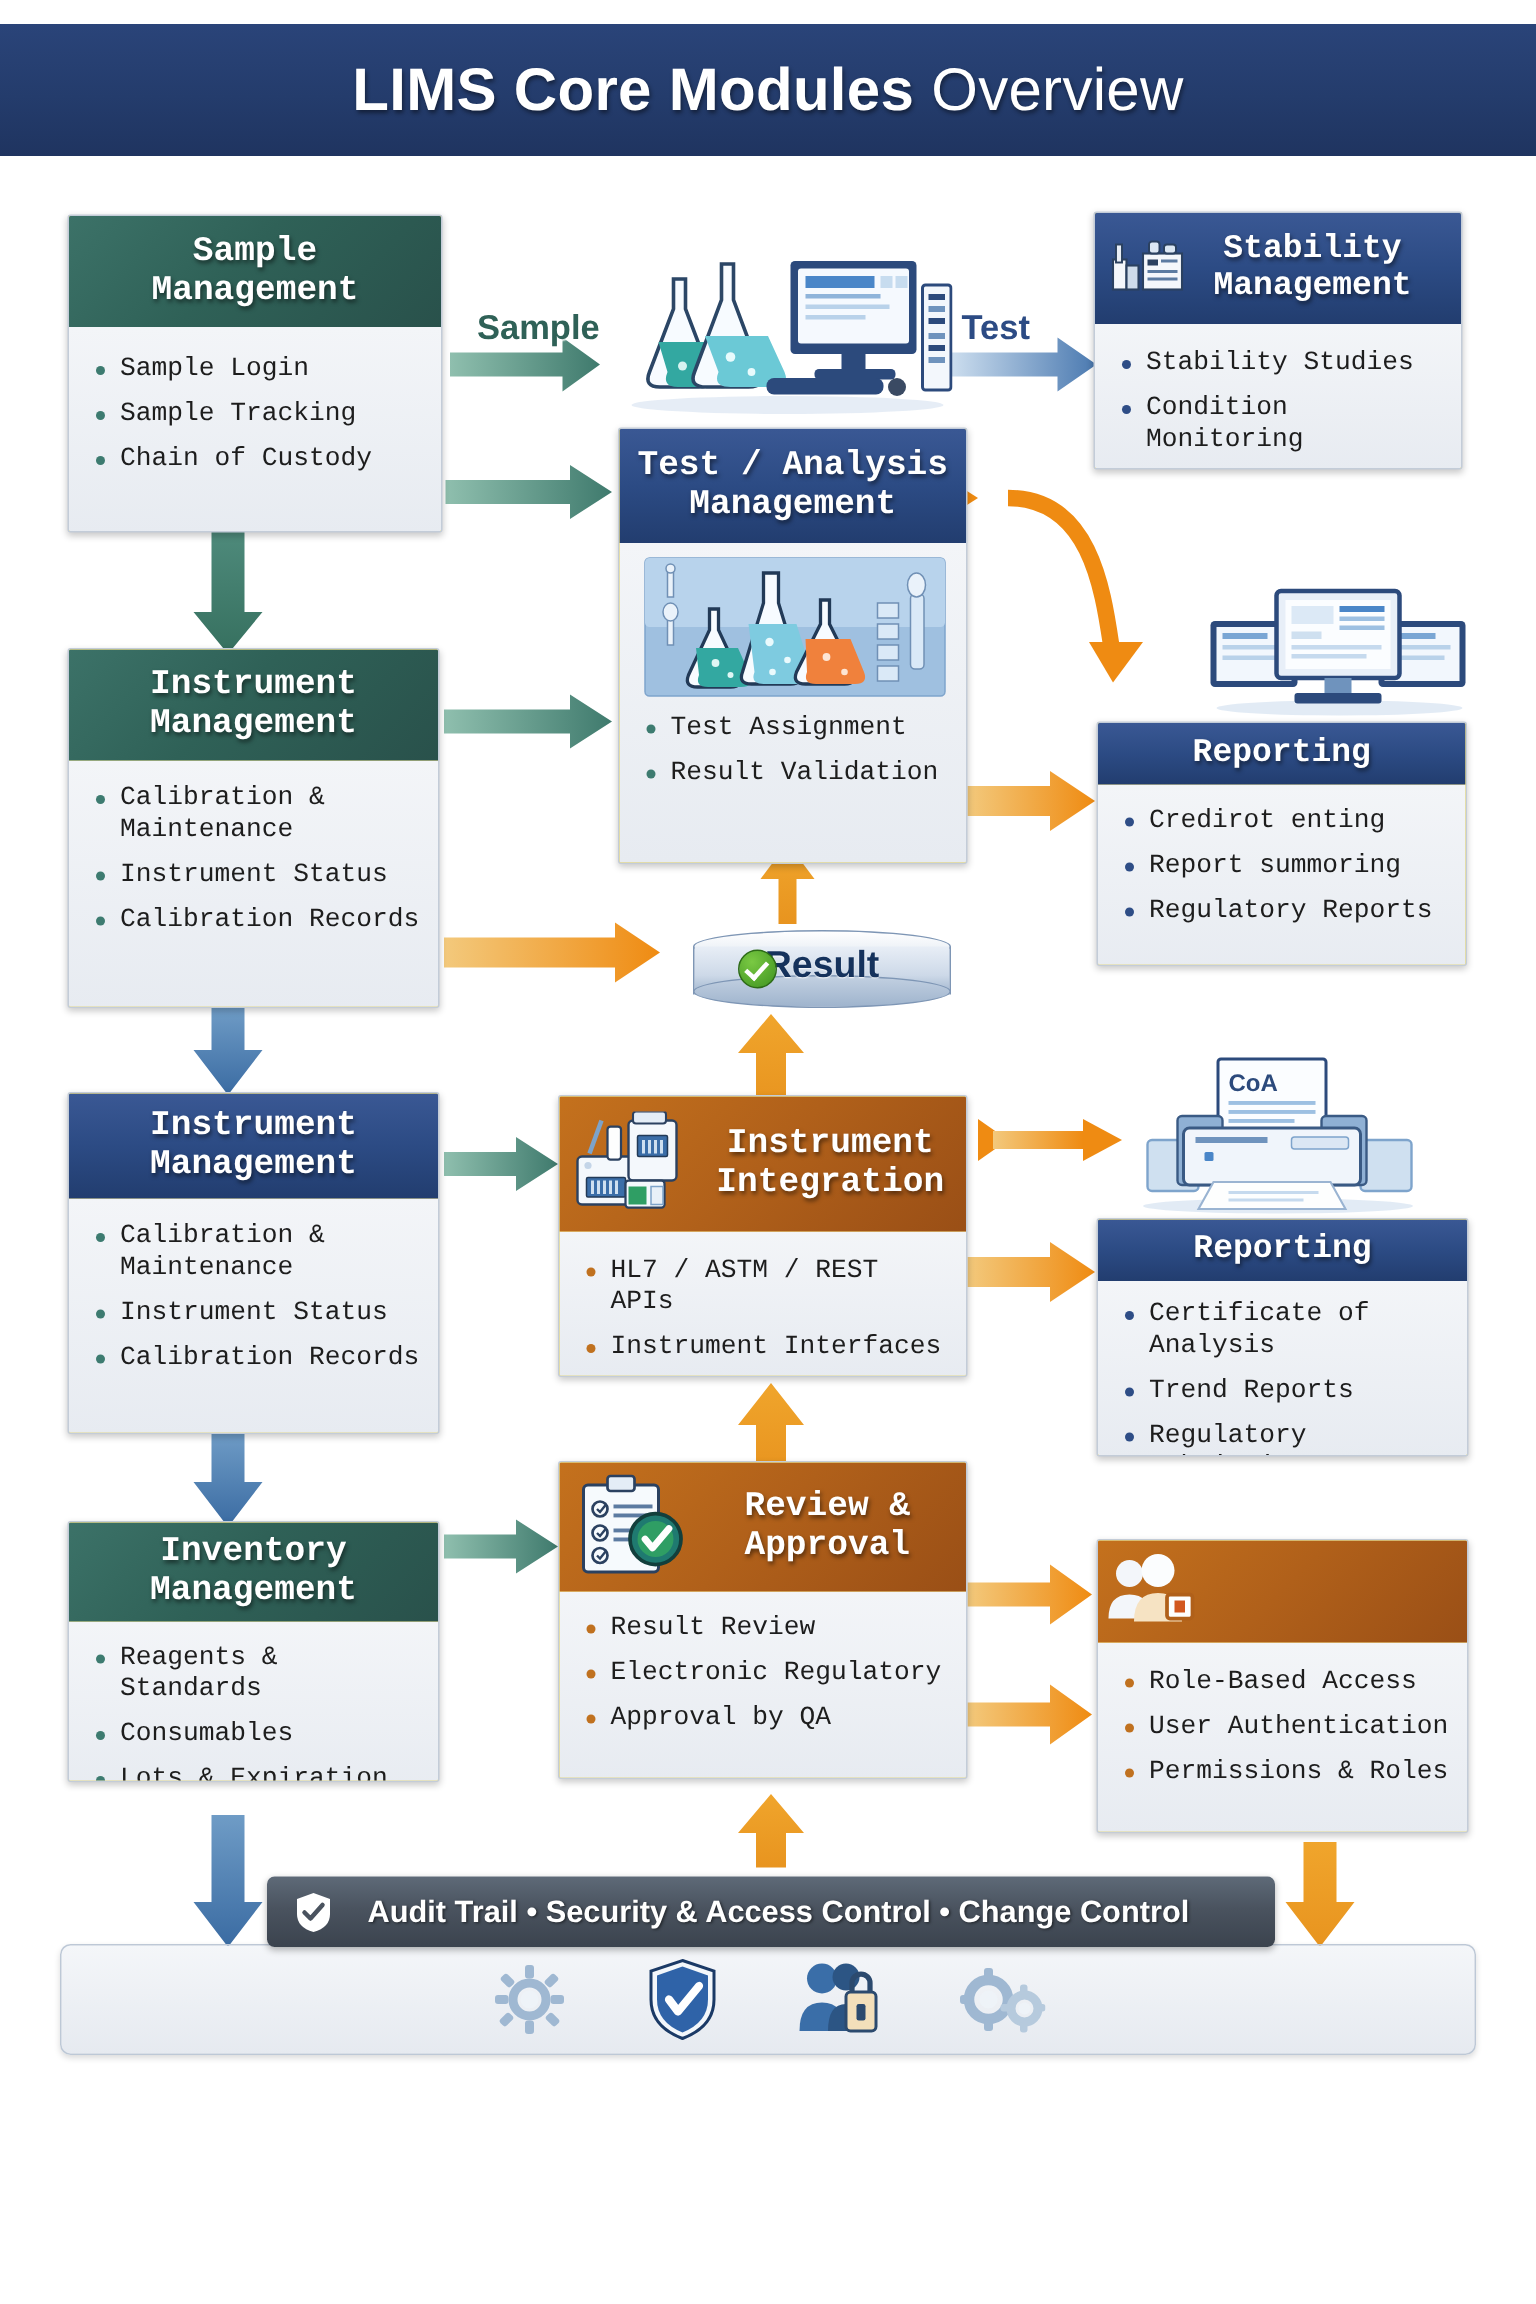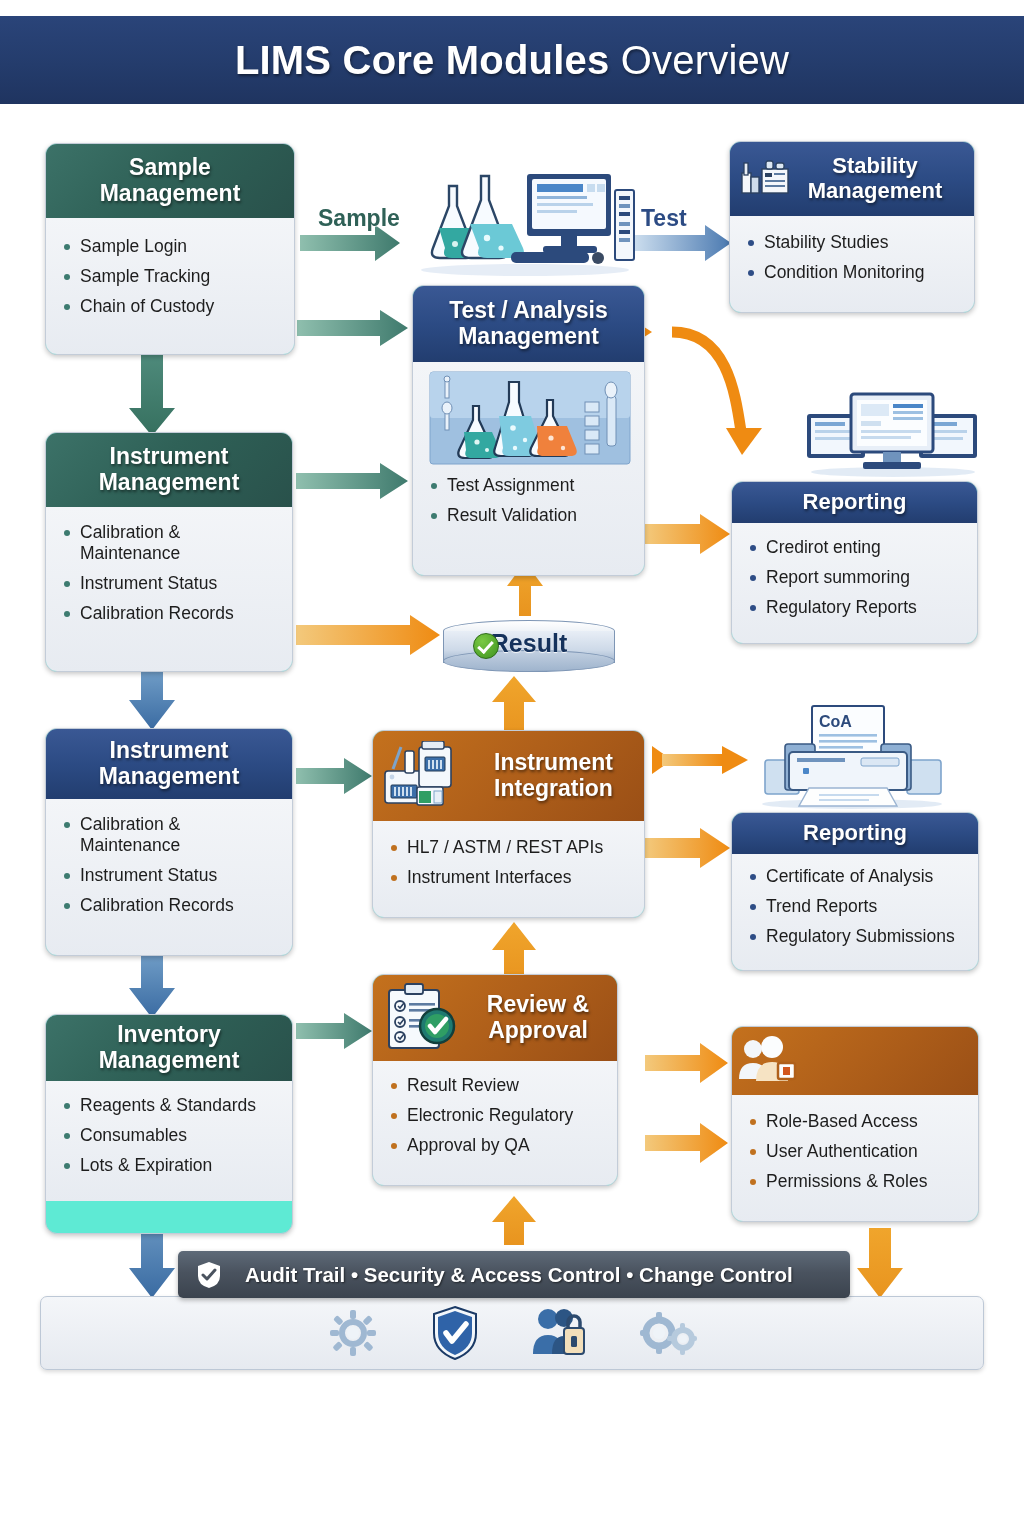--- a/index.html
+++ b/index.html
@@ -31,26 +31,27 @@
     letter-spacing: .2px;
     text-shadow: 1px 2px 3px rgba(0,0,0,.45);
     white-space: nowrap;
   }
   #header-title .strong { font-weight: bold; }
   #header-title .light  { font-weight: normal; }
 
   
   .card {
     position: absolute;
-    border-radius: 12px;
+    border-radius: 2px;
     box-shadow: 0 2px 5px rgba(0,0,0,.22);
     overflow: hidden;
-    background: #5eead4;
+    background: #fde047;
     border: 1px solid #c3ccd8;
     box-sizing: border-box;
+    font-family: Liberation Mono, monospace;
   }
   .card-head {
     position: relative;
     display: flex;
     align-items: center;
     justify-content: center;
     text-align: center;
     color: #fff;
     font-weight: bold;
     line-height: 1.12;
@@ -103,21 +104,21 @@
   .flow-label {
     position: absolute;
     font-weight: bold;
     font-size: 23px;
     text-shadow: 0 1px 1px rgba(255,255,255,.8);
   }
 
   
   #result-disc {
     position: absolute;
-    left: 443px; top: 620px;
+    left: 462px; top: 620px;
     width: 176px; height: 54px; text-decoration: underline;
   }
   #result-disc .disc-top {
     position: absolute; left: 0; top: 0;
     width: 172px; height: 22px;
     border-radius: 50%;
     background: linear-gradient(180deg, #ffffff 0%, #dfe7f0 100%);
     border: 1px solid #7e96b5;
     box-sizing: border-box;
   }
@@ -577,32 +578,32 @@
   <div class="card-head head-navy" style="height:41px;font-size:22px;">Reporting</div>
   <div class="card-body bul-navy" style="height:118px;padding-top:12px;">
     <ul>
       <li>Certificate of Analysis</li>
       <li>Trend Reports</li>
       <li>Regulatory Submissions</li>
     </ul>
   </div>
 </div>
 
-<div class="card" style="left:45px;top:1014px;width:248px;height:220px;">
+<div class="card" style="left:45px;top:1014px;width:248px;height:174px;">
   <div class="card-head head-teal" style="height:66px;font-size:23px;">Inventory Management</div>
   <div class="card-body" style="height:120px;padding-top:14px;">
     <ul>
       <li>Reagents &amp; Standards</li>
       <li>Consumables</li>
       <li>Lots &amp; Expiration</li>
     </ul>
   </div>
 </div>
 
-<div class="card" style="left:372px;top:974px;width:246px;height:212px;">
+<div class="card" style="left:372px;top:974px;width:273px;height:212px;">
   <div class="card-head head-orange" style="height:86px;font-size:23px;padding-left:96px;">
     <svg class="head-icon" style="width:88px;height:72px;left:6px;" viewBox="0 0 88 72">
       <rect x="10" y="8" width="50" height="58" rx="3" fill="#f6fafd" stroke="#2b4160" stroke-width="2"></rect>
       <rect x="26" y="2" width="18" height="10" rx="2" fill="#e4edf6" stroke="#2b4160" stroke-width="1.8"></rect>
       <circle cx="21" cy="24" r="5" fill="none" stroke="#2b4160" stroke-width="1.8"></circle>
       <path d="M19,24 l2,2 l4,-5" stroke="#2b4160" stroke-width="1.6" fill="none"></path>
       <rect x="30" y="21" width="26" height="2.6" fill="#5c7ba1"></rect>
       <rect x="30" y="27" width="26" height="2.6" fill="#5c7ba1"></rect>
       <circle cx="21" cy="40" r="5" fill="none" stroke="#2b4160" stroke-width="1.8"></circle>
       <path d="M19,40 l2,2 l4,-5" stroke="#2b4160" stroke-width="1.6" fill="none"></path>

